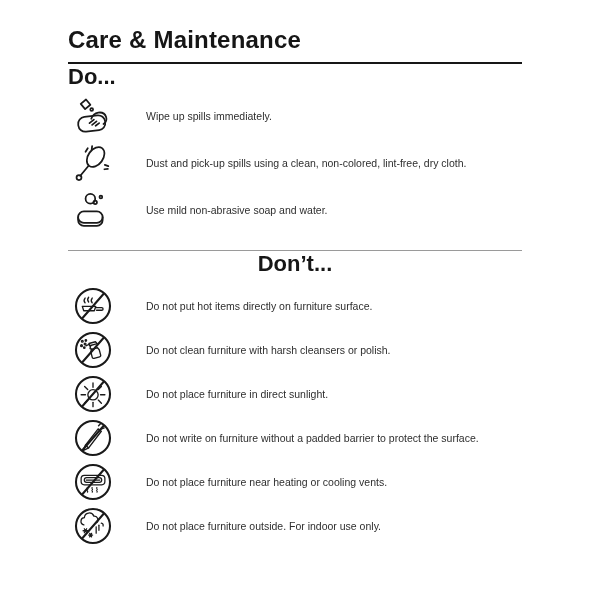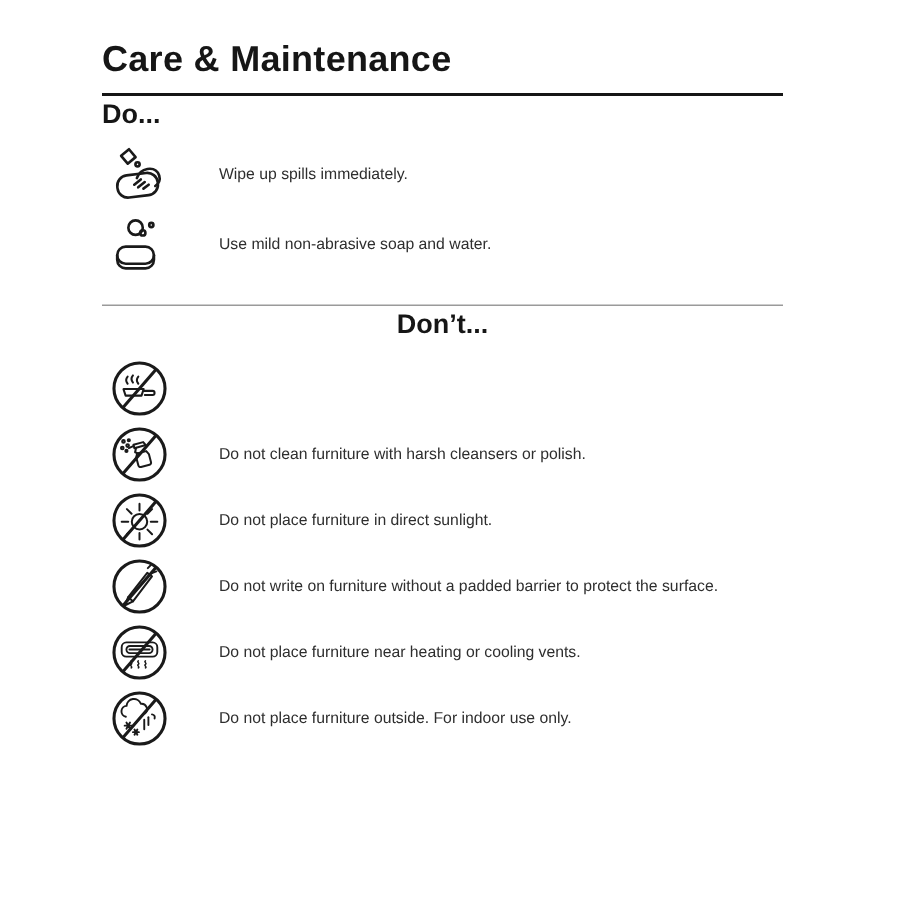--- a/index.html
+++ b/index.html
@@ -22,21 +22,21 @@
     color:#161616;
     letter-spacing:.2px;
   }
   .title-rule{
     border:0;
     border-top:2.5px solid #161616;
     margin:8px 0 0 0;
   }
   h2.section-heading{
     margin:0;
-    font-size:18px;
+    font-size:22px;
     line-height:25px;
     font-weight:bold;
     color:#161616;
   }
   .do-heading{margin-top:15px;}
   .dont-heading{margin-top:13px;text-align:center;}
   .row{display:flex;align-items:center;}
   .do-rows{margin-top:4px;}
   .do-row{height:47px;}
   .dont-rows{margin-top:8px;}
@@ -81,20 +81,34 @@
             <rect x="7" y="23" width="31" height="17" rx="8" transform="rotate(-7 22 31)"></rect>
             <path d="M22,26 q2,-6 8,-7 q7,-1 9,5 q1.5,5 -3,8"></path>
             <path d="M25,27 l-5,4"></path>
             <path d="M28,29 l-5,4"></path>
             <path d="M31,31 l-4,3"></path>
           </svg>
         </span>
         <span class="item-text">Wipe up spills immediately.</span>
       </div>
 
+      <div class="row do-row">
+        <span class="icon-cell">
+          <svg class="do-svg" viewBox="0 0 48 48" fill="none" stroke="#1a1a1a" stroke-width="2" stroke-linecap="round" stroke-linejoin="round">
+            <ellipse cx="27" cy="16" rx="8.5" ry="12.5" transform="rotate(36 27 16)"></ellipse>
+            <path d="M18.5,26.5 L9.5,37.5"></path>
+            <circle cx="8" cy="39.5" r="2.8"></circle>
+            <path d="M18,6 l-2.5,4"></path>
+            <path d="M23,3.5 l-0.5,4"></path>
+            <path d="M37.5,25 l4,1.5"></path>
+            <path d="M37,30 l4,-0.5"></path>
+          </svg>
+        </span>
+        <span class="item-text">Dust and pick-up spills using a clean, non-colored, lint-free, dry cloth.</span>
+      </div>
 
       <div class="row do-row">
         <span class="icon-cell">
           <svg class="do-svg" viewBox="0 0 48 48" fill="none" stroke="#1a1a1a" stroke-width="2" stroke-linecap="round" stroke-linejoin="round">
             <circle cx="21" cy="10" r="5.5"></circle>
             <circle cx="26.5" cy="14" r="2"></circle>
             <circle cx="33" cy="8" r="1.6"></circle>
             <rect x="7" y="24.5" width="28" height="13" rx="6.5"></rect>
             <path d="M7,31 v3.5 a6.5,6.5 0 0 0 6.5,6.5 h15 a6.5,6.5 0 0 0 6.5,-6.5 v-3.5"></path>
           </svg>
@@ -119,20 +133,21 @@
               <path d="M14,20 q-2.5,-3 0,-6"></path>
               <path d="M18.5,19 q-2.5,-3 0,-6"></path>
               <path d="M23,20 q-2.5,-3 0,-6"></path>
               <path d="M10.5,24.5 h17 l-1.8,5.5 h-13.4 z"></path>
               <path d="M27.5,26 h7.5 a1.7,1.7 0 0 1 0,3.4 h-6.5"></path>
             </g>
             <circle cx="24" cy="24" r="21.5" stroke-width="2.6"></circle>
             <line x1="37.5" y1="8.5" x2="10.5" y2="39.5" stroke-width="2.6"></line>
           </svg>
         </span>
+        <span class="item-text">Do not put hot items directly on furniture surface.</span>
       </div>
 
       <div class="row dont-row">
         <span class="icon-cell">
           <svg class="dont-svg" viewBox="0 0 48 48" fill="none" stroke="#1a1a1a" stroke-linecap="round" stroke-linejoin="round">
             <g stroke-width="1.7">
               <g transform="rotate(-15 25 25)">
                 <path d="M21.5,14.5 h8.5 l1.5,3 h-10 z"></path>
                 <path d="M21.5,15.5 l-4.5,0.8"></path>
                 <path d="M23,17.5 l-1.8,3.5 l2,1.5"></path>

